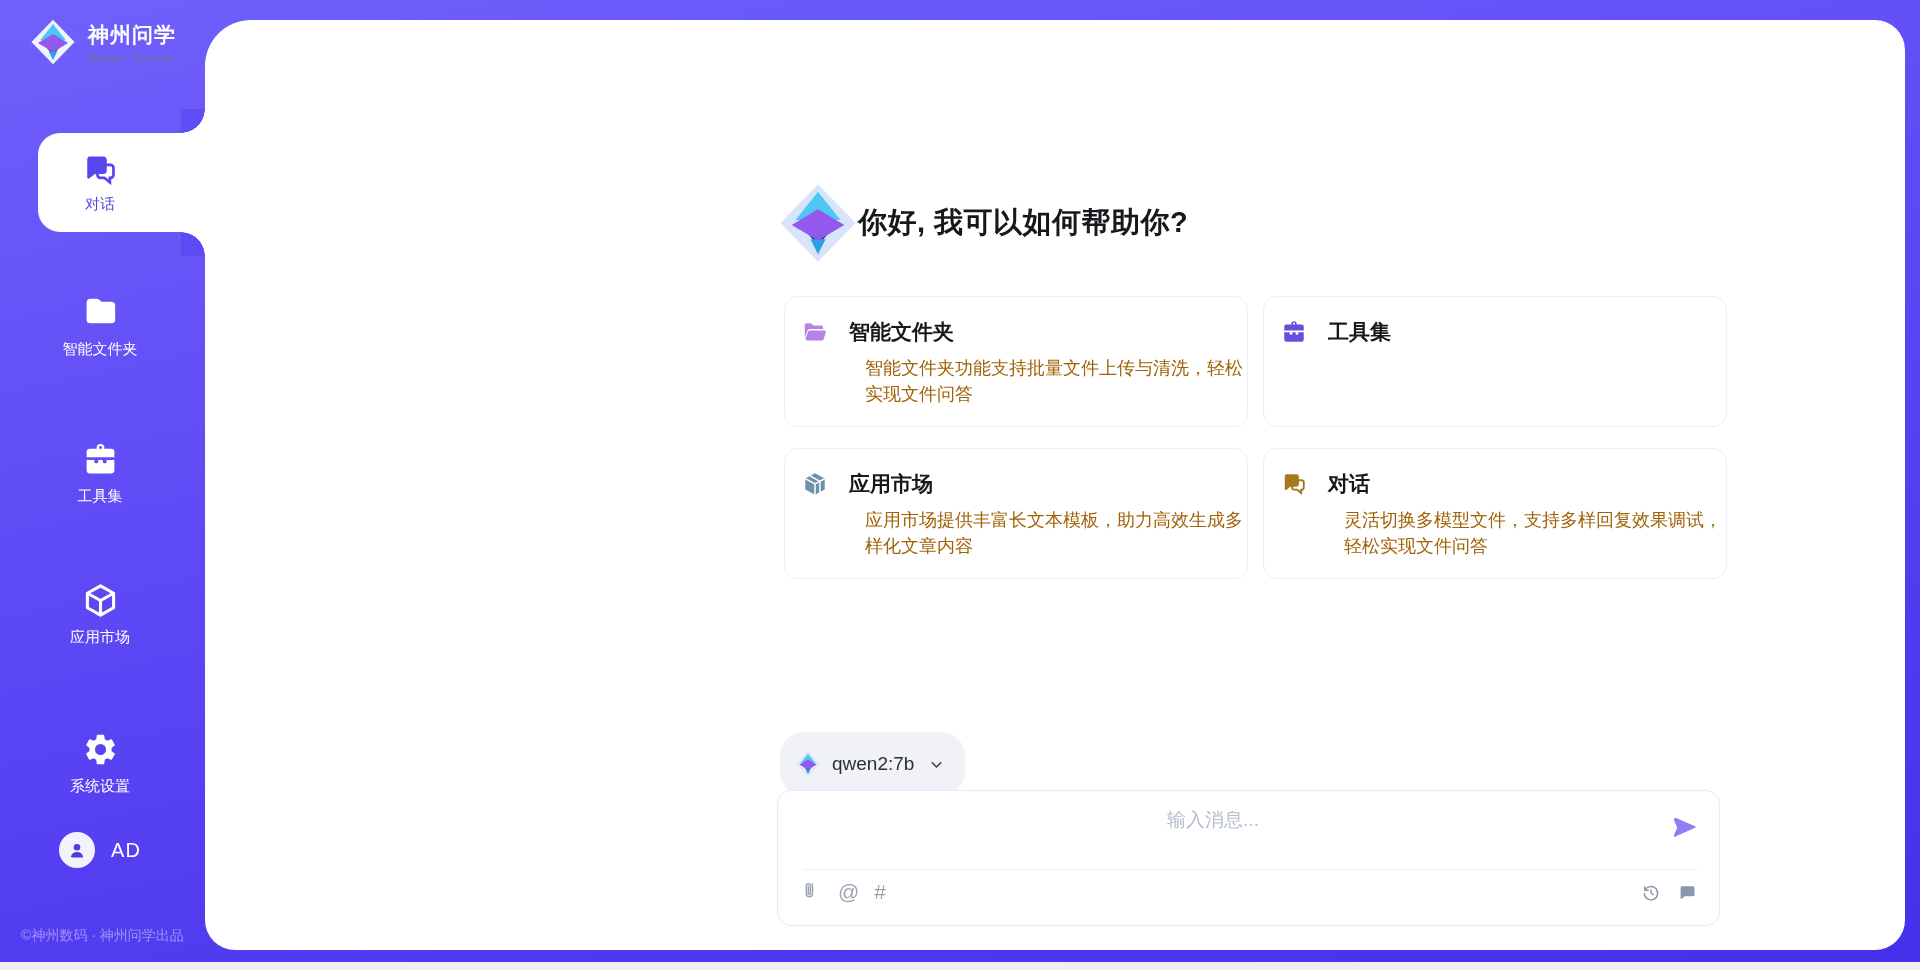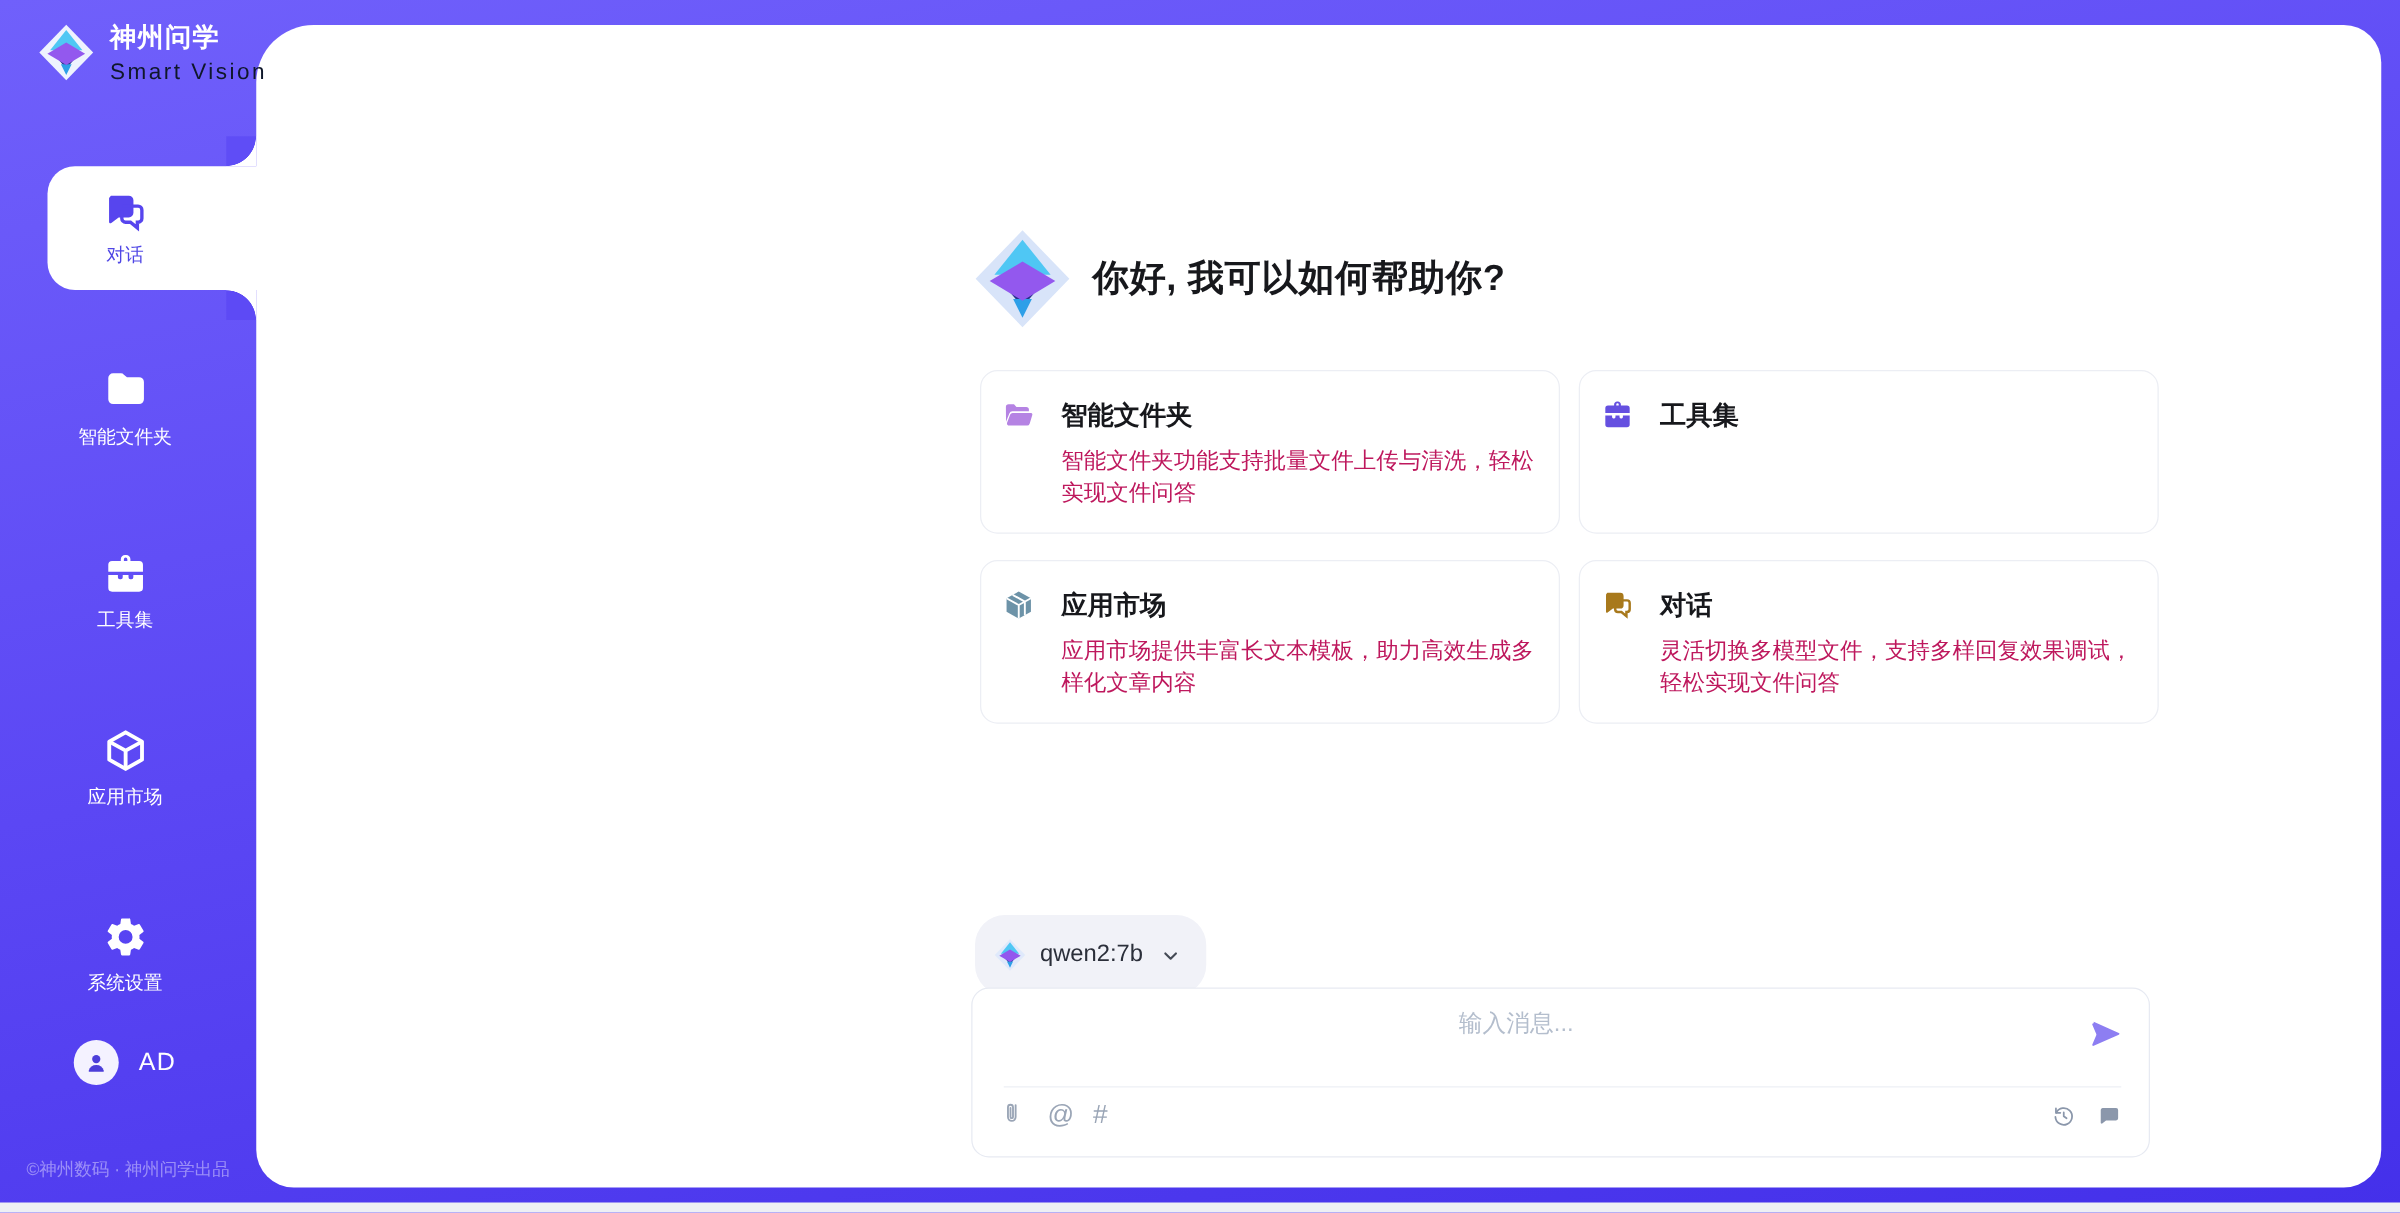--- a/index.html
+++ b/index.html
@@ -13,21 +13,21 @@
   
   .main-panel {
     position:absolute; left:205px; top:20px; width:1700px; height:930px;
     background:#ffffff; border-radius:46px 30px 30px 30px;
   }
 
   
   .brand { position:absolute; left:30px; top:16px; display:flex; align-items:center; gap:12px; }
   .brand svg { width:46px; height:52px; }
   .brand-name { color:#fff; font-size:21px; font-weight:700; letter-spacing:1px; }
-  .brand-sub  { color:#0f172a; font-size:18px; letter-spacing:2px; margin-top:3px; }
+  .brand-sub  { color:#737373; font-size:11px; letter-spacing:2px; margin-top:3px; }
 
   .tab-active { position:absolute; left:38px; top:133px; width:172px; height:99px;
     background:#fff; border-radius:22px 0 0 22px; }
   .tab-inner { width:124px; height:100%; display:flex; flex-direction:column;
     align-items:center; justify-content:center; gap:7px; }
   .tab-inner svg { width:36px; height:36px; color:#5745ee; }
   .tab-label { color:#4f46e5; font-size:15px; }
   .fillet { position:absolute; left:181px; width:24px; height:24px; }
   .fillet-top { top:109px; background:radial-gradient(circle at 0 0,#5f4df6 23.5px,#ffffff 24px); }
   .fillet-bottom { top:232px; background:radial-gradient(circle at 0 100%,#5d4af5 23.5px,#ffffff 24px); }
@@ -41,34 +41,34 @@
     justify-content:center; align-items:center; gap:16px; }
   .avatar { width:36px; height:36px; border-radius:50%; background:#f4f2ff;
     display:flex; align-items:center; justify-content:center; }
   .avatar svg { width:22px; height:22px; color:#4c3ed9; }
   .user-name { color:#fff; font-size:20px; letter-spacing:1px; }
 
   .sidebar-footer { position:absolute; left:0; top:927px; width:205px; text-align:center;
     font-size:14px; color:rgba(236,233,255,.48); }
 
   
-  .greeting { position:absolute; left:573px; top:163px; display:flex; align-items:center; gap:16px; }
+  .greeting { position:absolute; left:573px; top:163px; display:flex; align-items:center; }
   .greeting svg { width:80px; height:80px; }
   .greeting h1 { font-size:29px; font-weight:700; color:#17181c; letter-spacing:.5px; }
 
   
   .cards { position:absolute; left:579px; top:276px;
     display:grid; grid-template-columns:464px 464px; gap:21px 15px; }
   .card { width:464px; height:131px; background:#fff; border:1px solid #eceef4;
     border-radius:14px; padding:21px 18px 0 17px; cursor:pointer; }
   .card-head { display:flex; align-items:center; gap:21px; }
   .card-head svg { width:26px; height:26px; }
   .card-title { font-size:21px; font-weight:700; color:#17181c; }
-  .card-desc { margin-left:47px; margin-top:9px; width:384px;
-    font-size:18px; line-height:26px; color:#be185d; }
+  .card-desc { margin-left:63px; margin-top:9px; width:384px;
+    font-size:18px; line-height:26px; color:#a16207; }
 
   
   .model-pill { position:absolute; left:575px; top:712px; height:64px; border-radius:24px;
     background:#f1f2f8; display:flex; align-items:center; gap:11px;
     padding:0 20px 0 15px; cursor:pointer; }
   .model-pill .mini-logo { width:26px; height:26px; }
   .model-name { font-size:19px; color:#2b2f3a; }
   .model-pill .chev { width:17px; height:17px; color:#444a55; margin-left:3px; }
 
   

